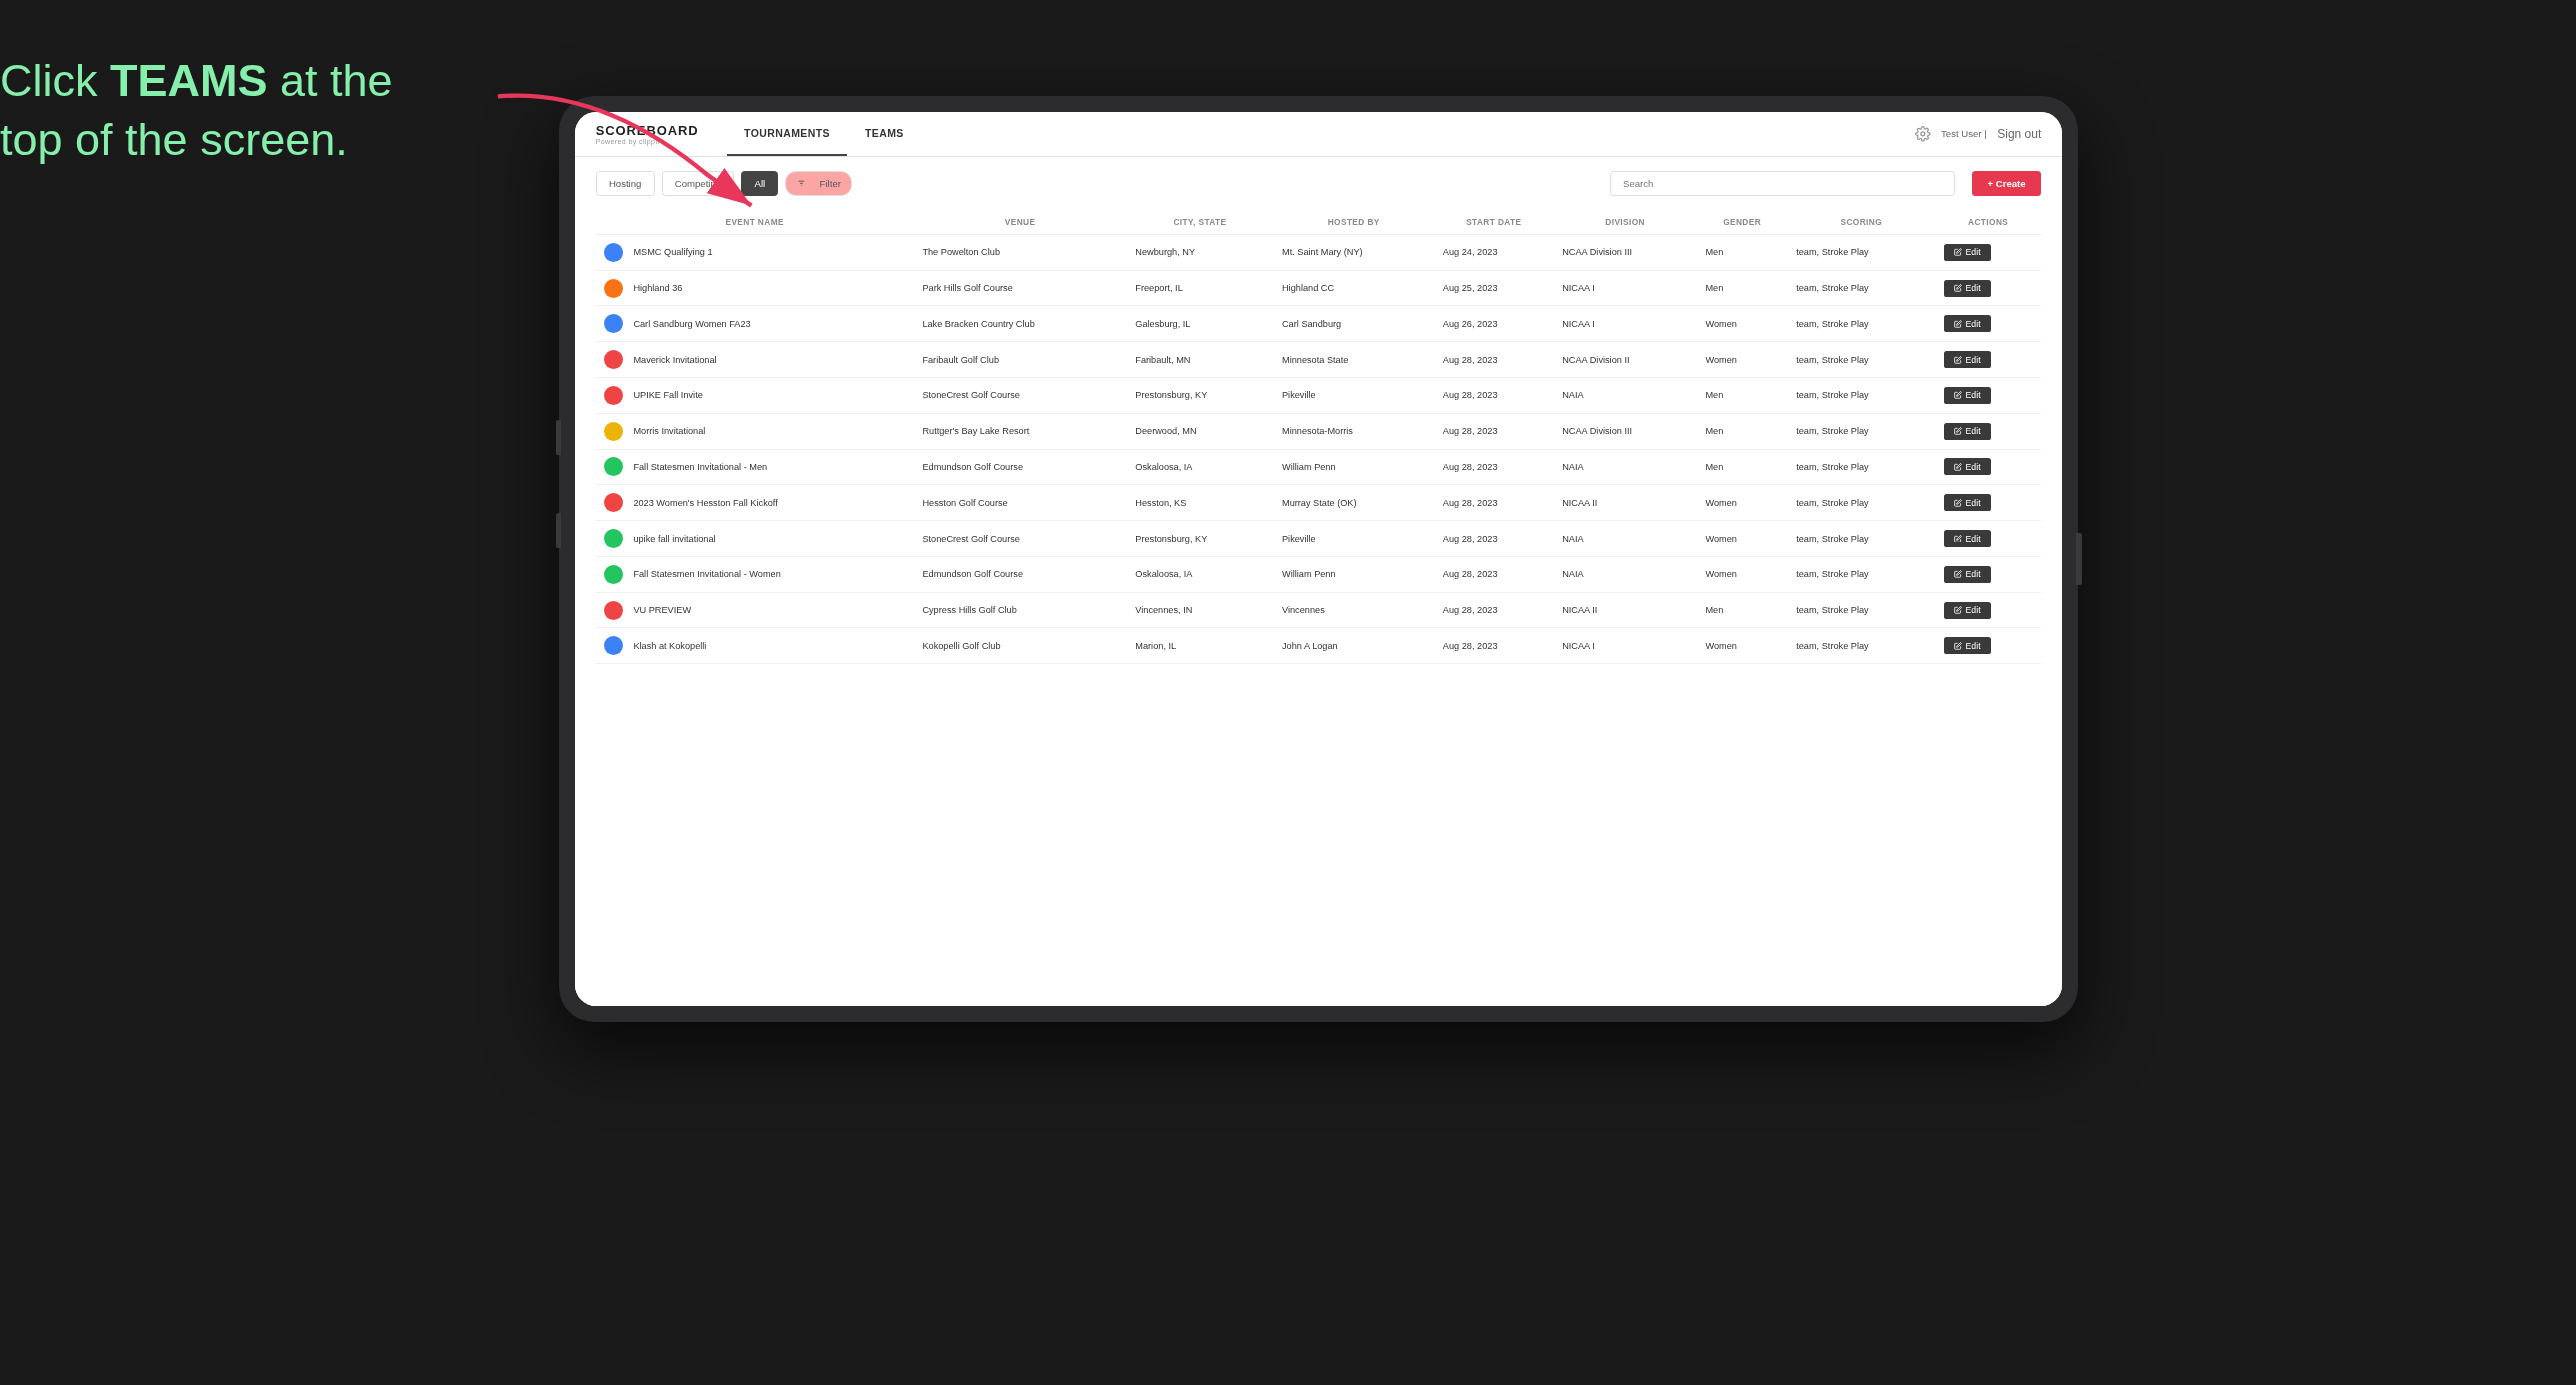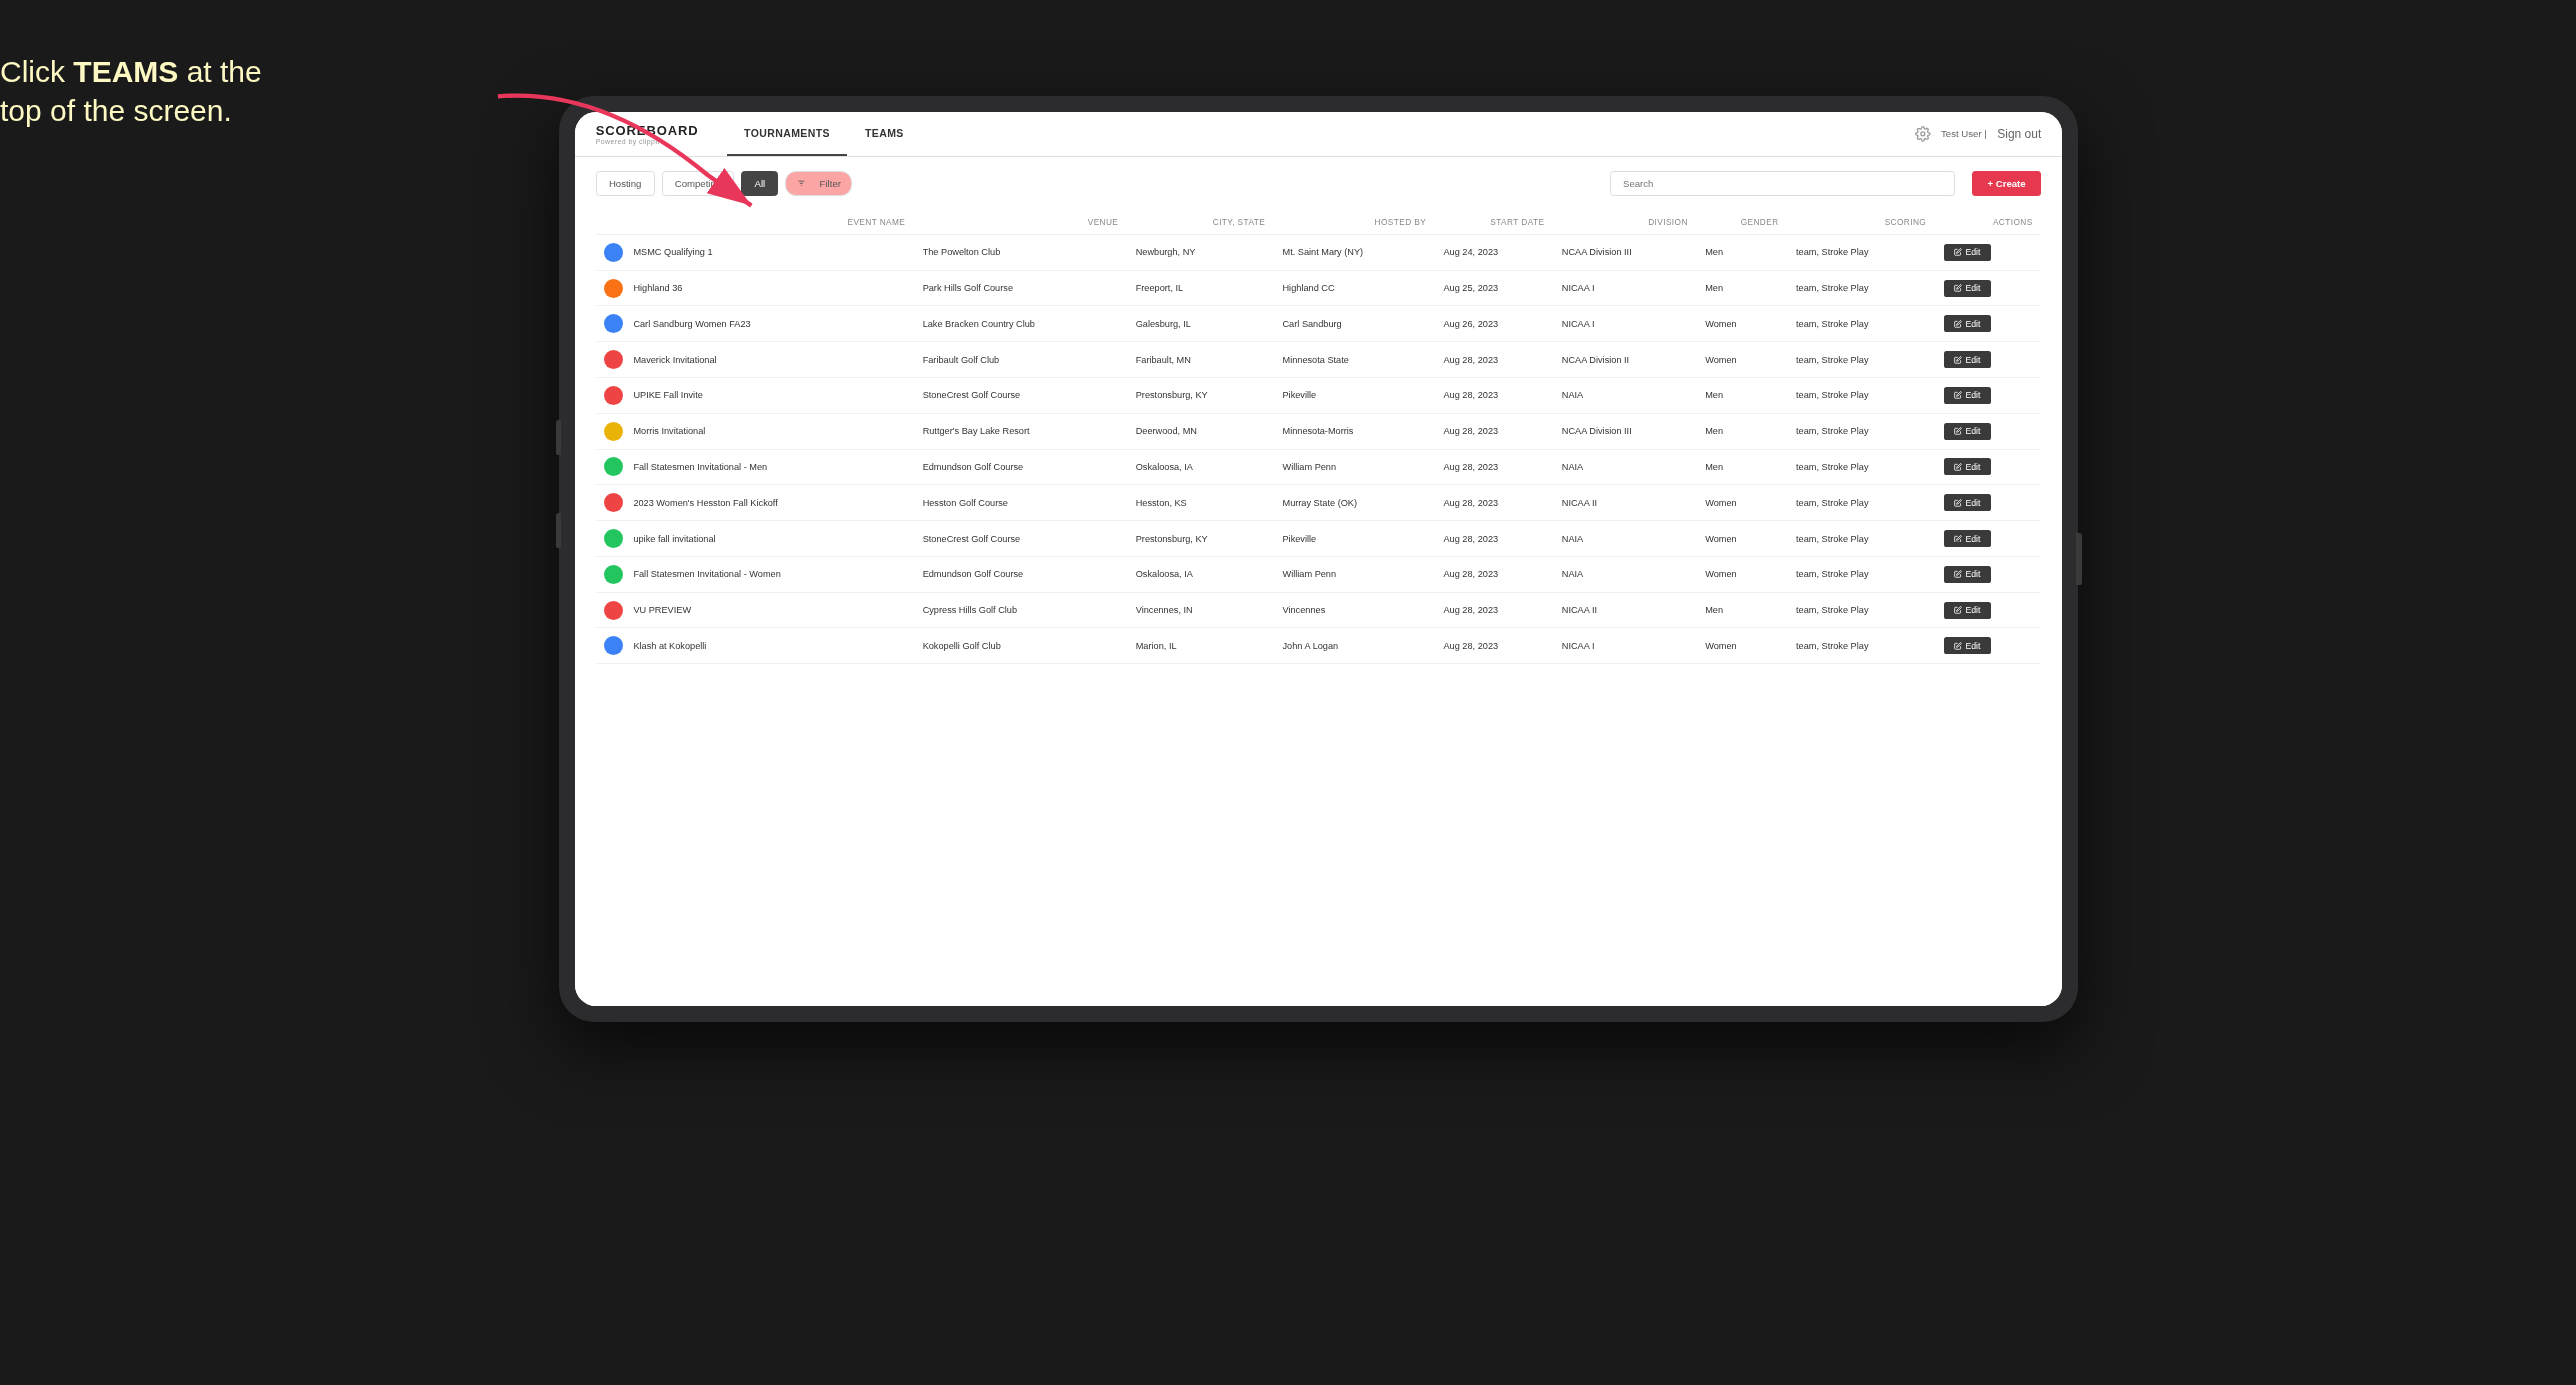--- a/index.html
+++ b/index.html
@@ -10,23 +10,23 @@
       height: 1386px;
       position: relative;
       overflow: hidden;
     }
 
     
     .instruction-text {
       position: absolute;
       top: 52px;
       left: 0px;
-      font-size: 30px;
+      font-size: 45px;
       line-height: 1.3;
-      color: #fef9c3;
+      color: #86efac;
       font-weight: 400;
       z-index: 10;
       width: 541px;
     }
     .instruction-text strong {
       font-weight: 900;
     }
 
     
     .arrow-container {
@@ -197,24 +197,24 @@
     .table-container {
       flex: 1;
       overflow-y: auto;
     }
     table {
       width: 100%;
       border-collapse: collapse;
       font-size: 9.2px;
     }
     thead th {
-      text-align: right;
+      text-align: center;
       padding: 7px 8.7px;
       font-size: 8.3px;
-      font-weight: 400;
+      font-weight: 700;
       color: #888;
       letter-spacing: 0.4px;
       border-bottom: 0.9px solid #eee;
       white-space: nowrap;
       text-transform: uppercase;
     }
     tbody tr {
       border-bottom: 0.9px solid #f0f0f0;
     }
     tbody td {

